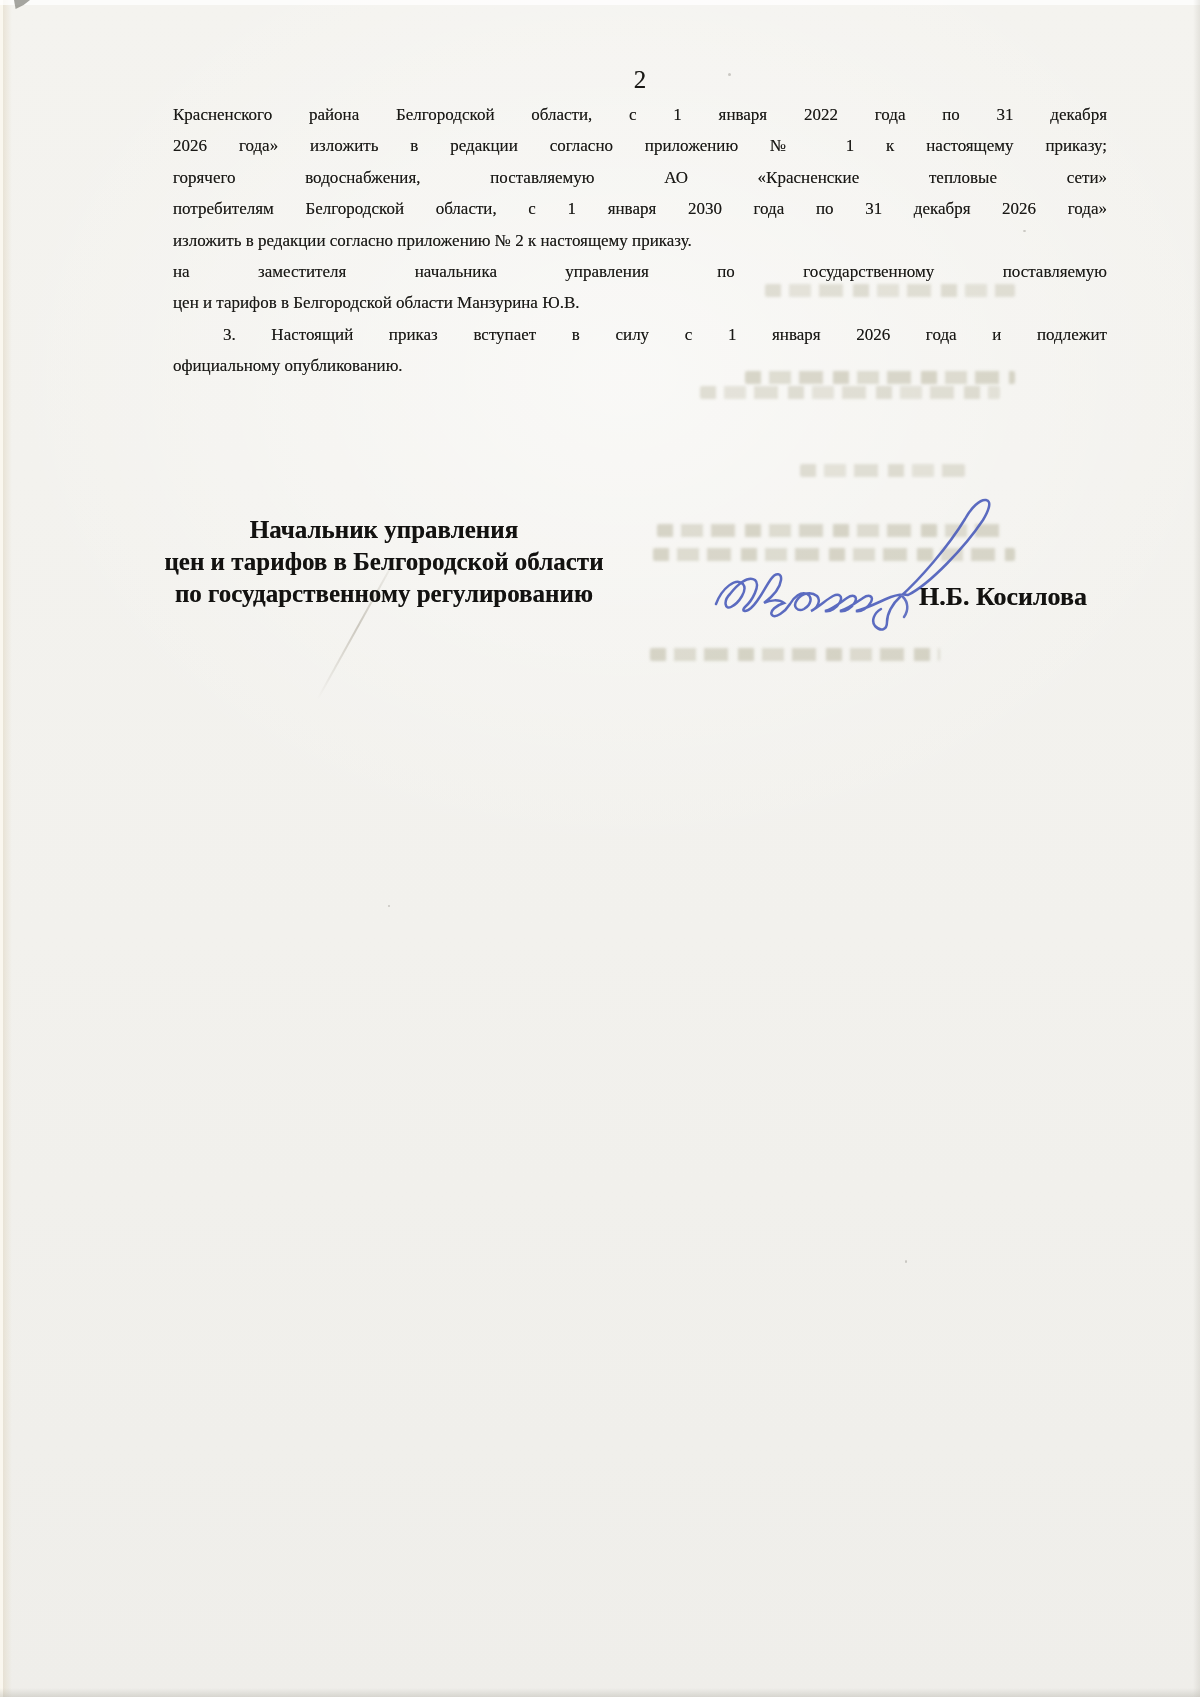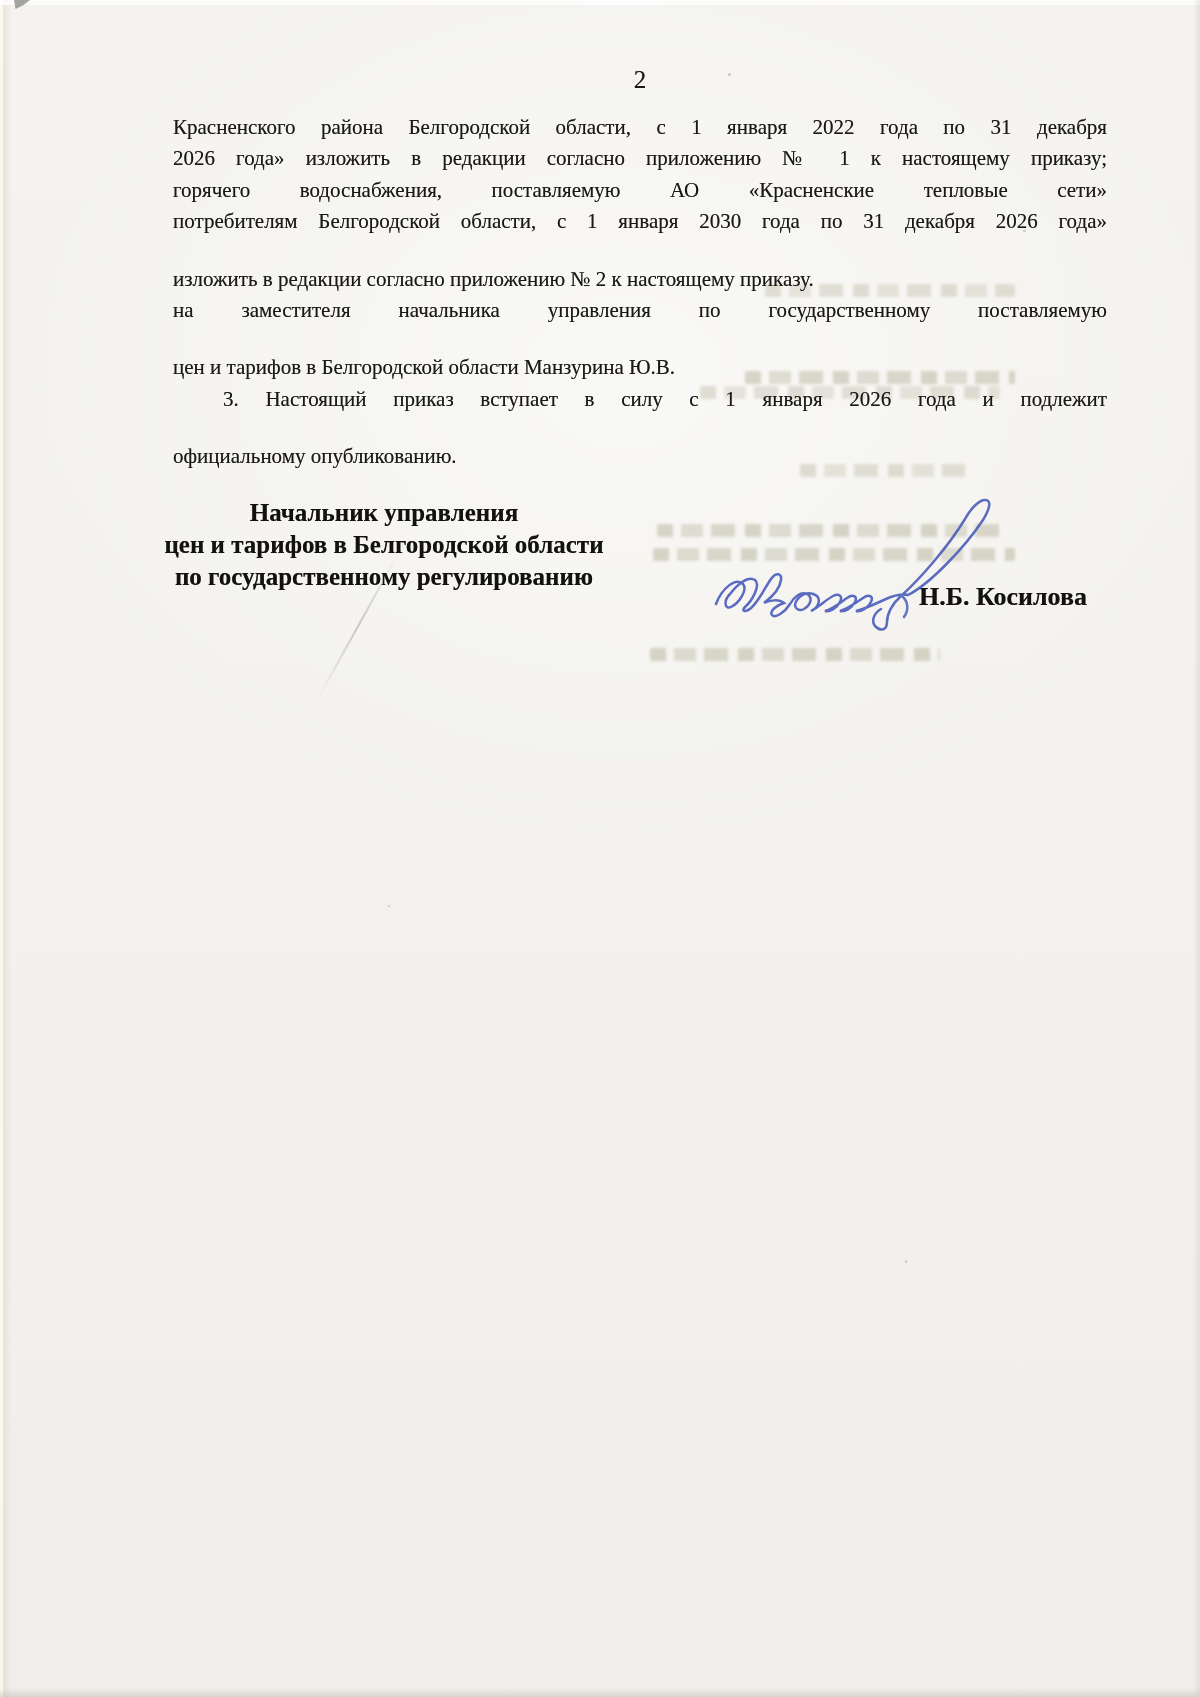--- a/index.html
+++ b/index.html
@@ -20,31 +20,31 @@
                  background: linear-gradient(90deg, rgba(225,216,196,0.75), rgba(225,216,196,0)); }
   .edge-left2  { position:absolute; left:0; top:0; bottom:0; width:3px; background: rgba(252,250,242,0.9); }
   .edge-top    { position:absolute; left:0; top:0; right:0; height:5px; background: rgba(255,255,255,0.75); }
   .edge-bottom { position:absolute; left:0; bottom:0; right:0; height:9px;
                  background: linear-gradient(0deg, rgba(176,173,164,0.38), rgba(176,173,164,0)); }
   .edge-right  { position:absolute; right:0; top:0; bottom:0; width:7px;
                  background: linear-gradient(270deg, rgba(190,187,178,0.30), rgba(190,187,178,0)); }
   .corner-nick { position:absolute; left:14px; top:0; width:16px; height:9px;
                  background:#77766f; clip-path: polygon(0 0, 100% 0, 60% 55%, 10% 100%); opacity:.65; }
   
-  .bodytext { position:absolute; left:173px; top:112px; width:934px;
-              font-size:21px; line-height:31.4px; z-index:3;
+  .bodytext { position:absolute; left:173px; top:99px; width:934px;
+              font-size:17px; line-height:31.4px; z-index:3;
               text-shadow: 0 0 0.6px rgba(26,25,22,0.55); }
   .bl { text-align: justify; text-align-last: justify; }
-  .bl.last   { text-align-last: left; margin-top: 26px; }
+  .bl.last   { text-align-last: left; }
   .bl.indent { text-indent: 50px; }
   .pagenum { position:absolute; left:173px; top:64px; width:934px; text-align:center;
              font-size:25px; line-height:31.4px; z-index:3;
              text-shadow: 0 0 0.6px rgba(26,25,22,0.55); }
   
-  .title-block { position:absolute; left:158px; top:497px; width:452px; text-align:center;
+  .title-block { position:absolute; left:158px; top:514px; width:452px; text-align:center;
                  font-weight:bold; font-size:25px; line-height:32px; z-index:3;
                  color:#131210; text-shadow: 0 0 0.6px rgba(19,18,16,0.6); }
   .signer-name { position:absolute; right:113px; top:581px; font-weight:bold; font-size:26px;
                  line-height:32px; z-index:4; color:#131210;
                  text-shadow: 0 0 0.6px rgba(19,18,16,0.6); }
   .signature-svg { position:absolute; left:640px; top:450px; z-index:5; }
   
   .bleed { position:absolute; height:13px; filter: blur(1.5px); opacity:.5; border-radius:2px; z-index:1;
            background: repeating-linear-gradient(90deg,
              rgba(146,141,106,0.65) 0 16px, rgba(146,141,106,0) 16px 24px,

